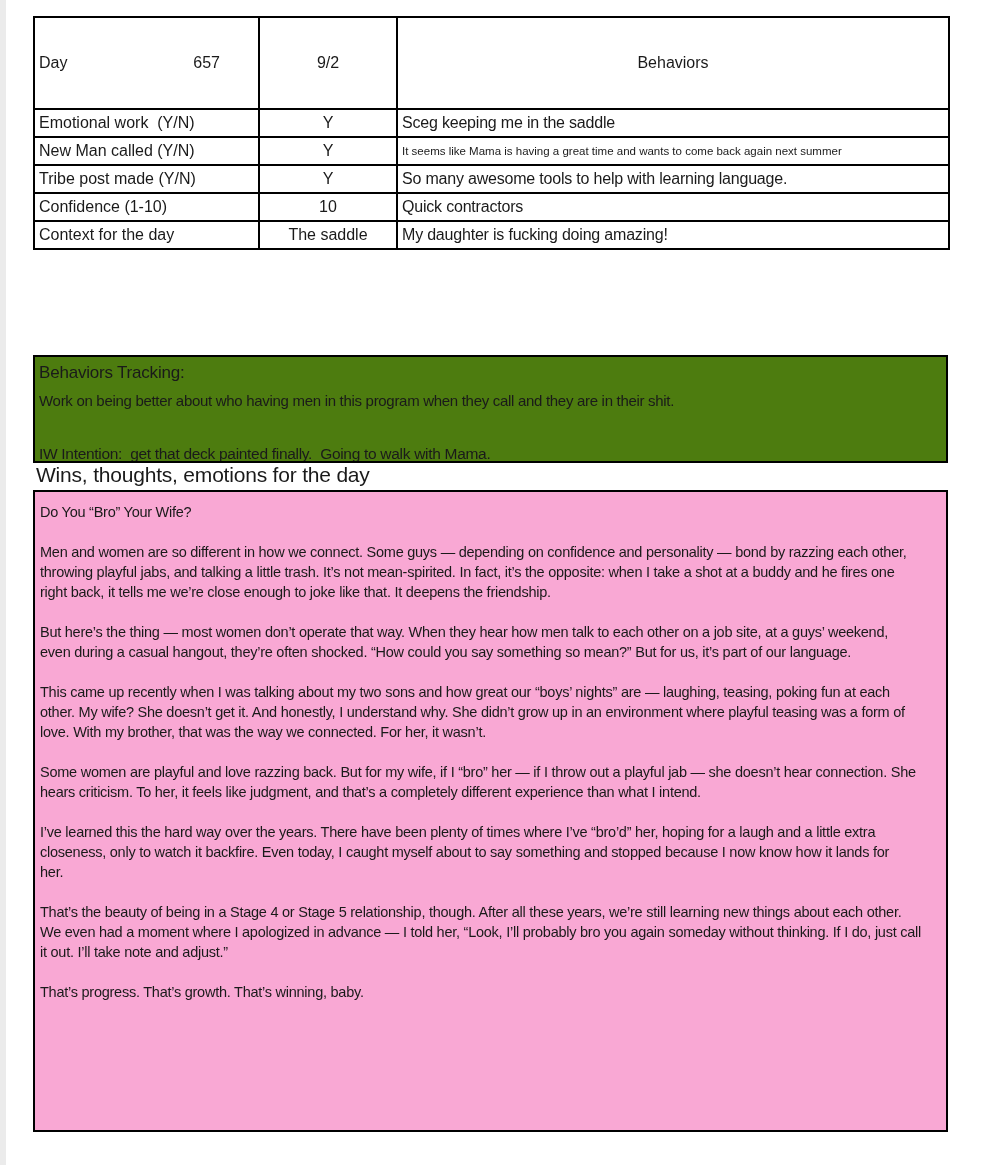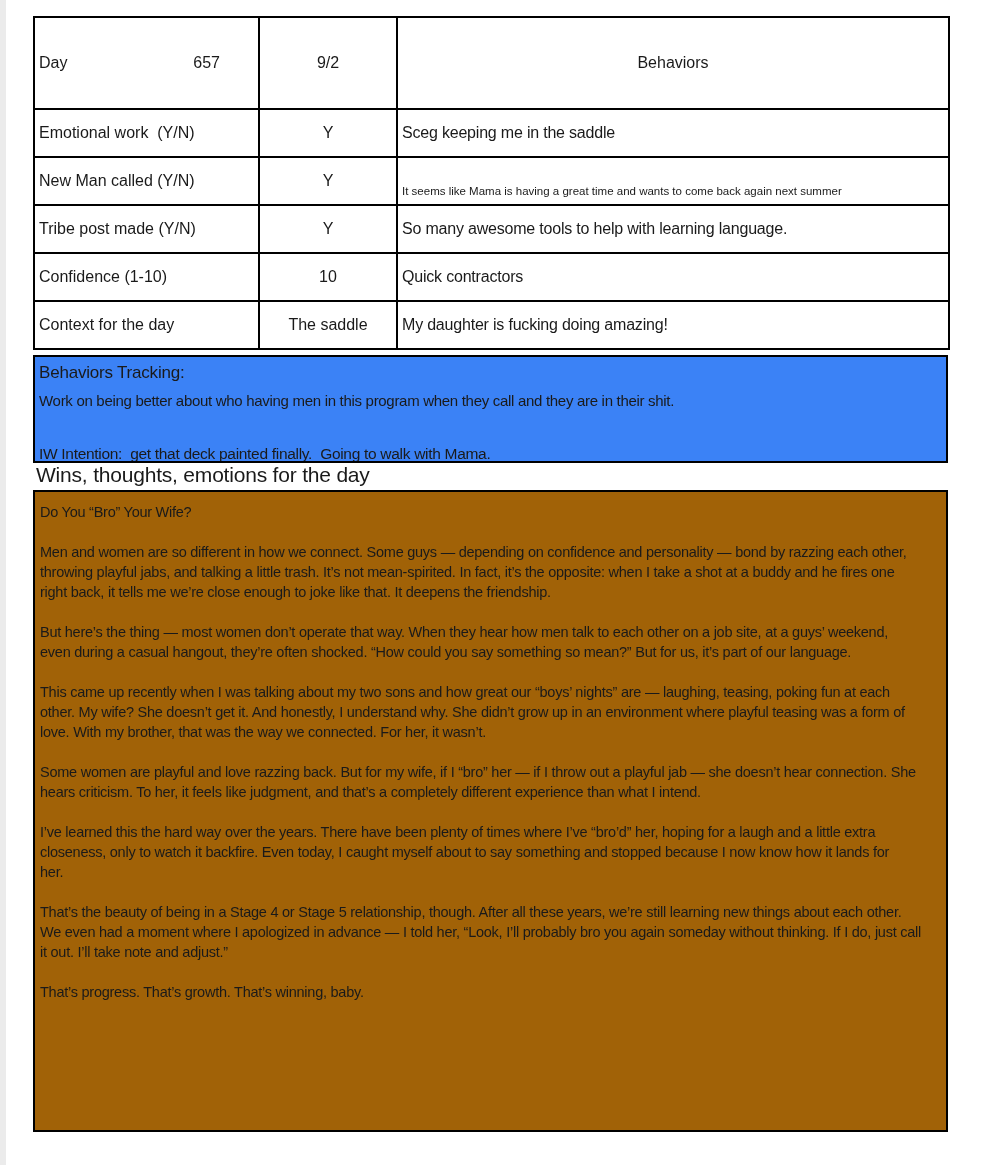--- a/index.html
+++ b/index.html
@@ -13,40 +13,40 @@
   table.tracker{
     position:absolute;left:33px;top:16px;width:915px;
     border-collapse:collapse;table-layout:fixed;
   }
   table.tracker td{
     border:2px solid #000;vertical-align:middle;overflow:hidden;
     padding:0 4px;white-space:pre;font-size:16px;
   }
   td.ghdr{border-top:none;border-right:none;text-align:center;font-size:16px;}
   tr.hdr-row{height:51px;}
-  tr.data-row{height:48px;}
+  tr.data-row{height:28px;}
   .c1cell{display:flex;justify-content:space-between;align-items:center;padding-right:34px;}
   td.val{text-align:center;margin-top:32px;}
   td.grat{font-size:17px;letter-spacing:-0.2px;}
   td.grat.small{font-size:11.5px;letter-spacing:0;vertical-align:bottom;padding-bottom:7px;}
 
   
   .behaviors-box{
     position:absolute;left:33px;top:355px;width:915px;height:108px;
-    border:2px solid #000;box-sizing:border-box;overflow:hidden;background:#3b82f6;
+    border:2px solid #000;box-sizing:border-box;overflow:hidden;background:#4d7c0f;
   }
   .behaviors-title{margin:6px 0 0 4px;font-size:17px;letter-spacing:-0.2px;}
   .behaviors-line1{margin:9px 0 0 4px;font-size:15px;letter-spacing:-0.3px;white-space:pre;}
   .behaviors-line2{position:absolute;left:4px;top:88px;font-size:15.5px;letter-spacing:-0.3px;white-space:pre;}
 
   
   .wins-heading{position:absolute;left:36px;top:463px;font-size:21px;letter-spacing:-0.2px;}
   .wins-box{
     position:absolute;left:33px;top:490px;width:915px;height:642px;
-    border:2px solid #000;box-sizing:border-box;overflow:hidden;background:#a16207;
+    border:2px solid #000;box-sizing:border-box;overflow:hidden;background:#f9a8d4;
     padding:10px 0 0 5px;
   }
   .wins-box p{
     margin:0 0 20px 0;font-size:14.5px;line-height:20px;
     letter-spacing:-0.25px;white-space:pre;
   }
 </style>
 </head>
 <body>
 

